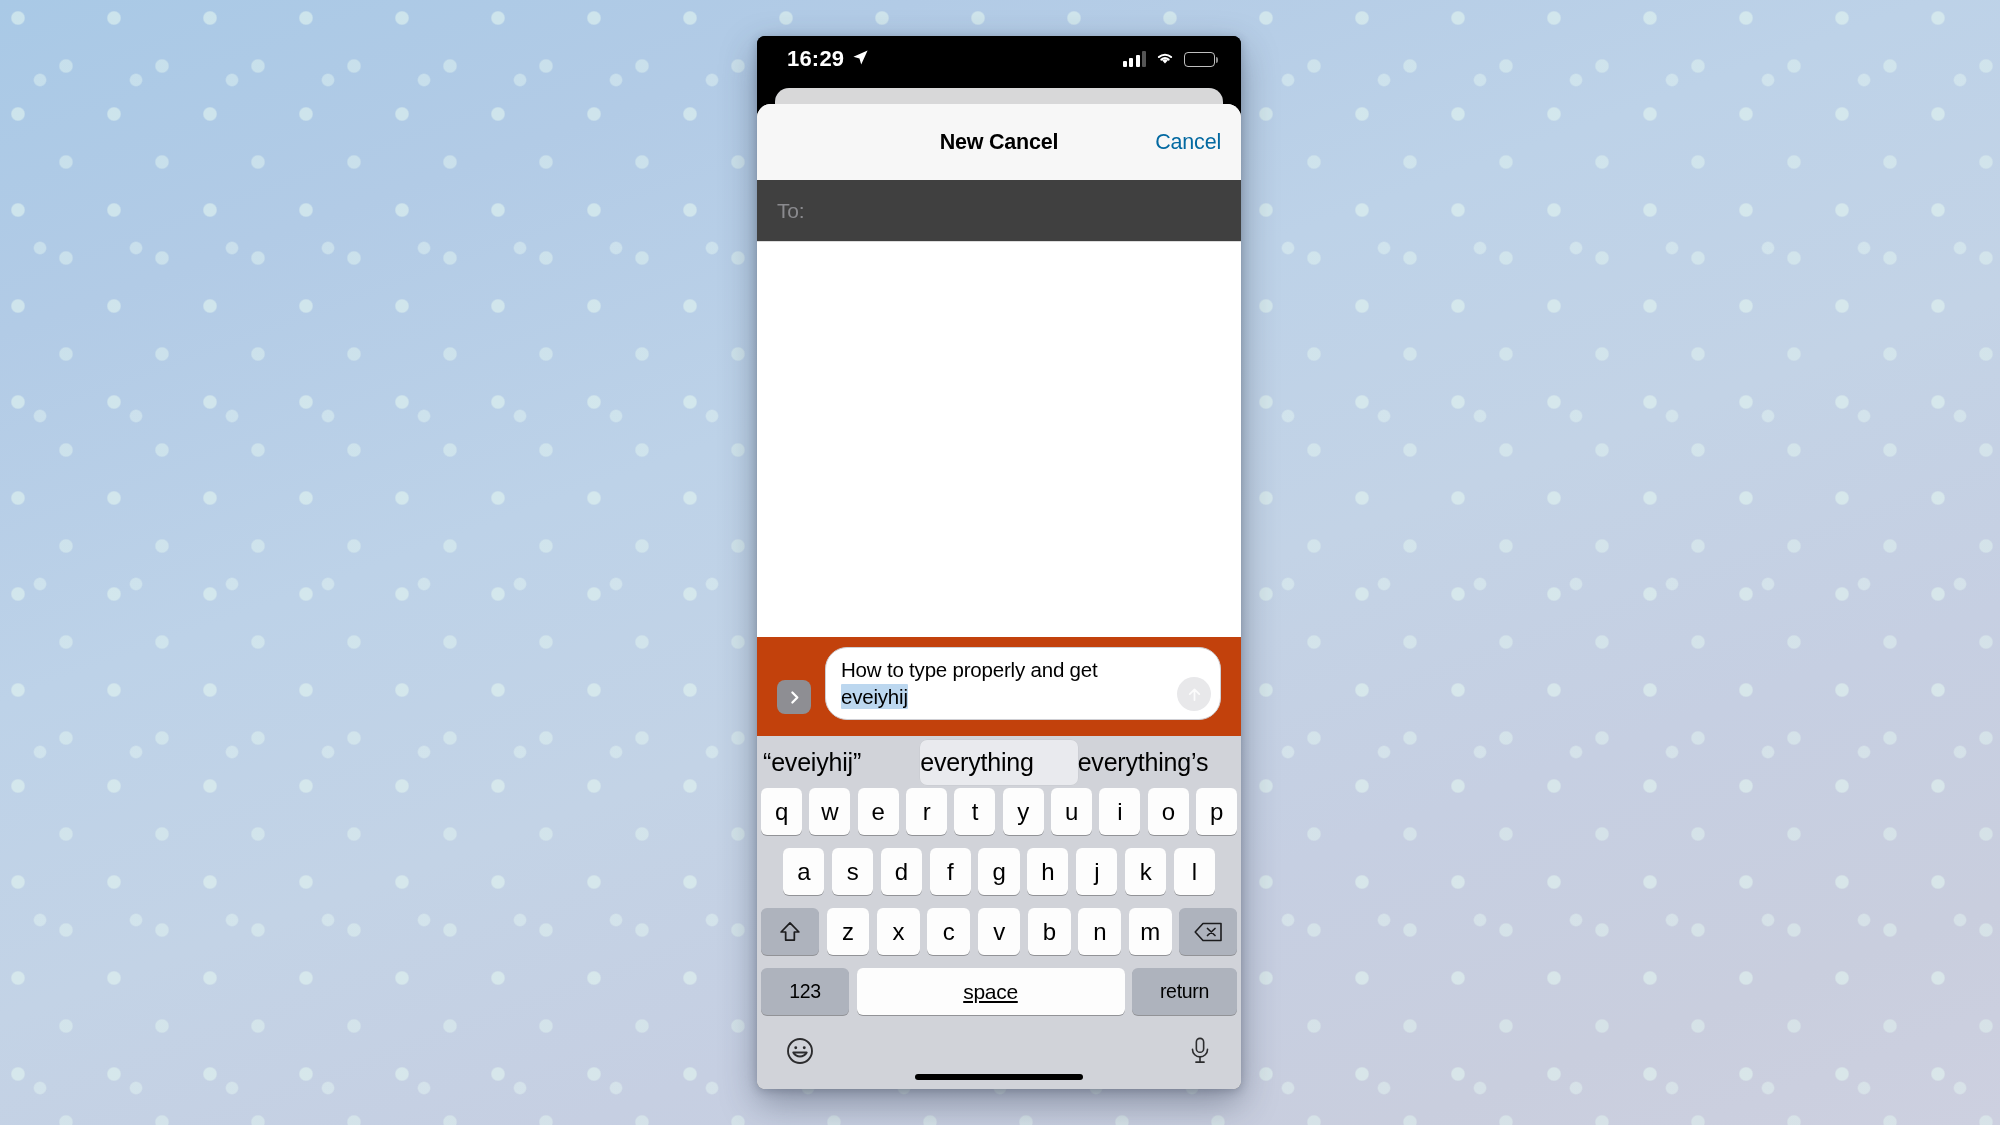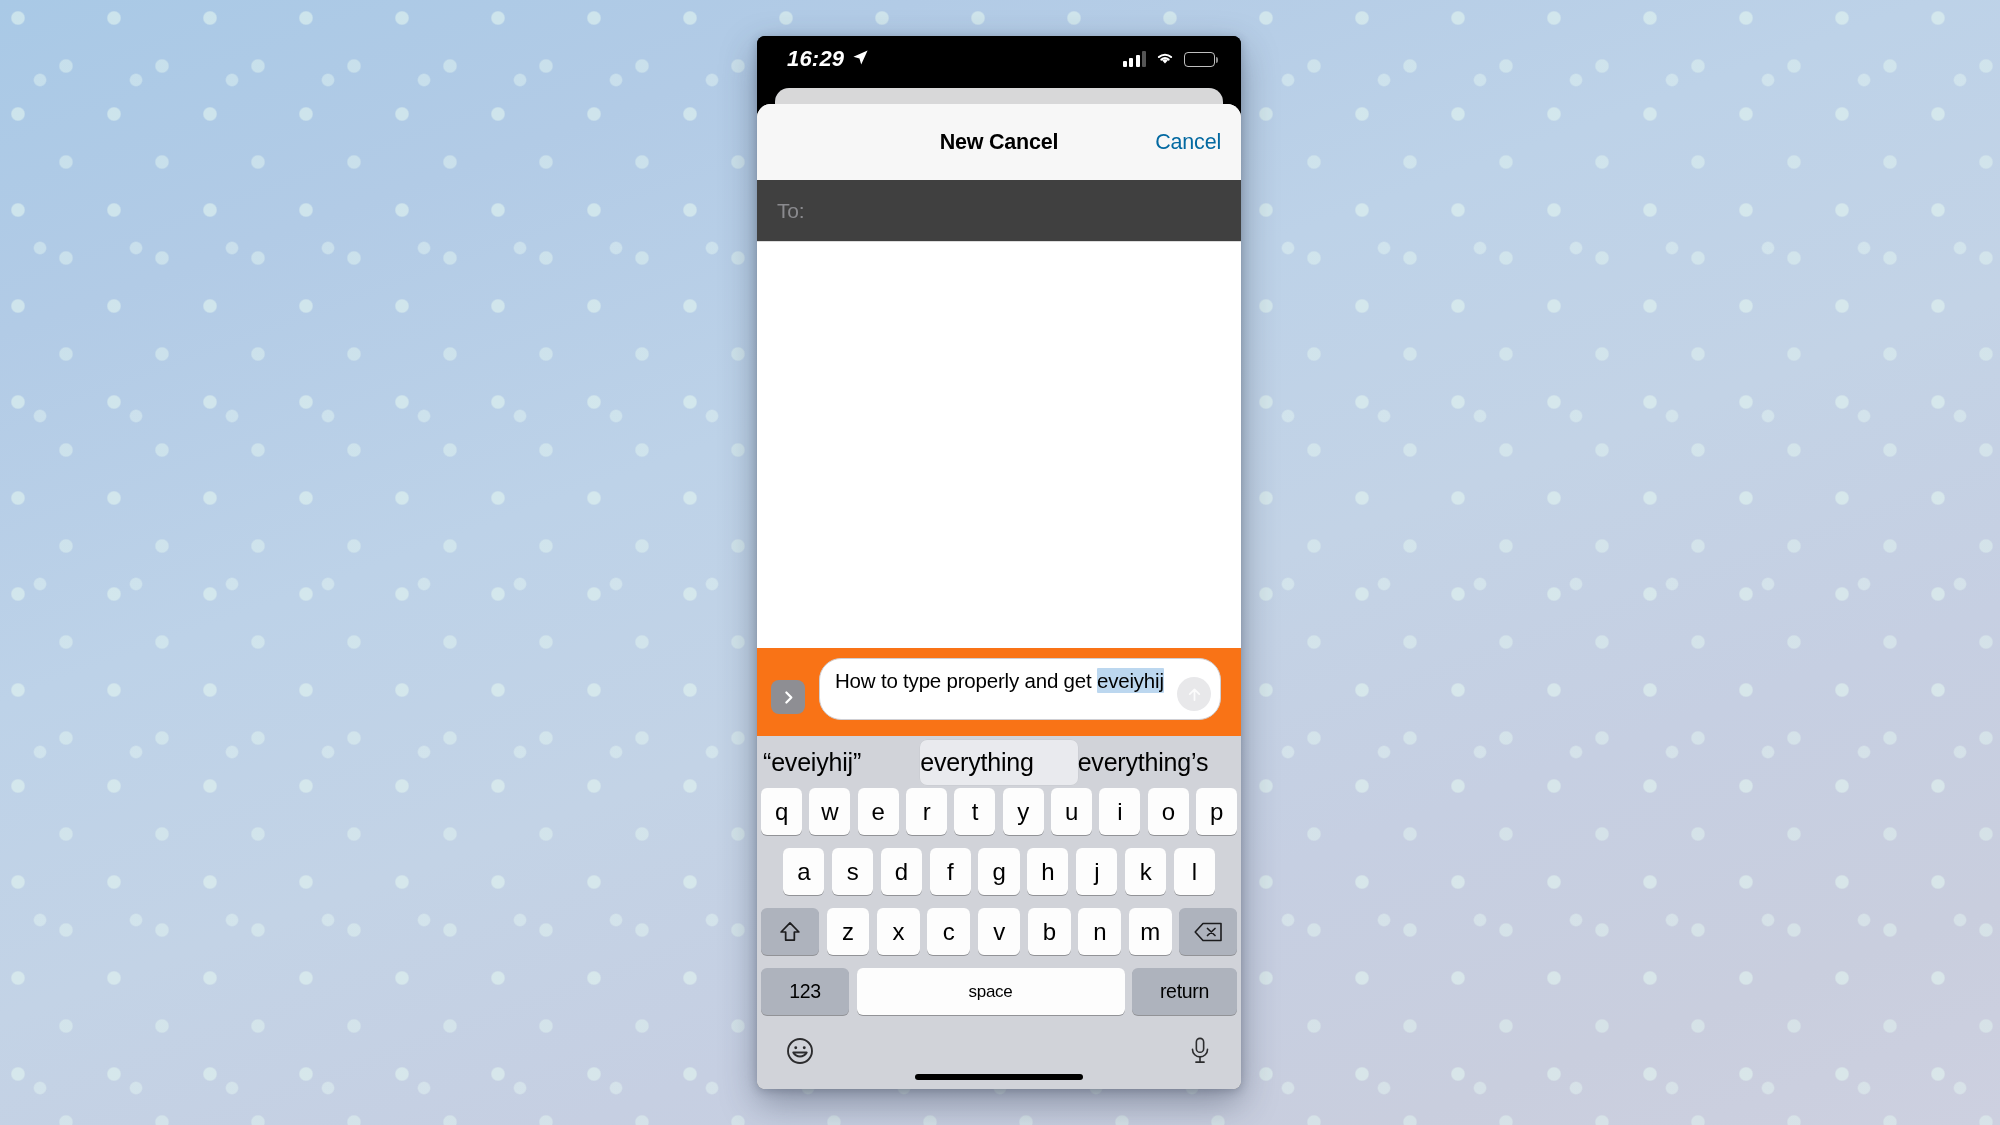--- a/index.html
+++ b/index.html
@@ -65,21 +65,20 @@
     height: 46px;
     background: #000;
     color: #fff;
     display: flex;
     align-items: center;
     justify-content: space-between;
     padding: 0 26px 0 30px;
     flex: 0 0 auto;
     position: relative;
     z-index: 6;
-    font-style: italic;
   }
   #status-time-wrap {
     display: flex;
     align-items: center;
     gap: 8px;
     font-size: 22px;
     font-weight: bold;
     letter-spacing: 0.2px;
   }
   #status-icons {
@@ -182,25 +181,25 @@
 
   #conversation-area {
     flex: 1 1 auto;
     background: #fff;
     min-height: 0;
   }
 
   
   #composer-bar {
     flex: 0 0 auto;
-    background: #f97316;
+    background: #c2410c;
     display: flex;
     align-items: flex-end;
     gap: 14px;
-    padding: 10px 20px 16px 14px;
+    padding: 10px 20px 16px 20px;
   }
 
   #expand-button {
     width: 34px; height: 34px;
     background: #8e8e93;
     border-radius: 8px;
     display: flex;
     align-items: center;
     justify-content: center;
     flex: 0 0 auto;
@@ -300,21 +299,21 @@
     cursor: pointer;
     flex: 1 1 0;
     letter-spacing: -0.3px;
   }
   .key.mod {
     background: #aeb3bd;
     box-shadow: 0 1px 0 rgba(0,0,0,0.30);
   }
   .key.wide-mod { flex: 0 0 58px; }
   .key.num { flex: 0 0 88px; font-size: 19.5px; }
-  .key.space { flex: 1 1 auto; font-size: 17px; }
+  .key.space { flex: 1 1 auto; font-size: 21px; text-decoration: underline; }
   .key.return { flex: 0 0 105px; font-size: 19.5px; }
   .key svg { display: block; }
 
   #kb-bottom-bar {
     height: 64px;
     display: flex;
     align-items: center;
     justify-content: space-between;
     padding: 0 28px;
     position: relative;

